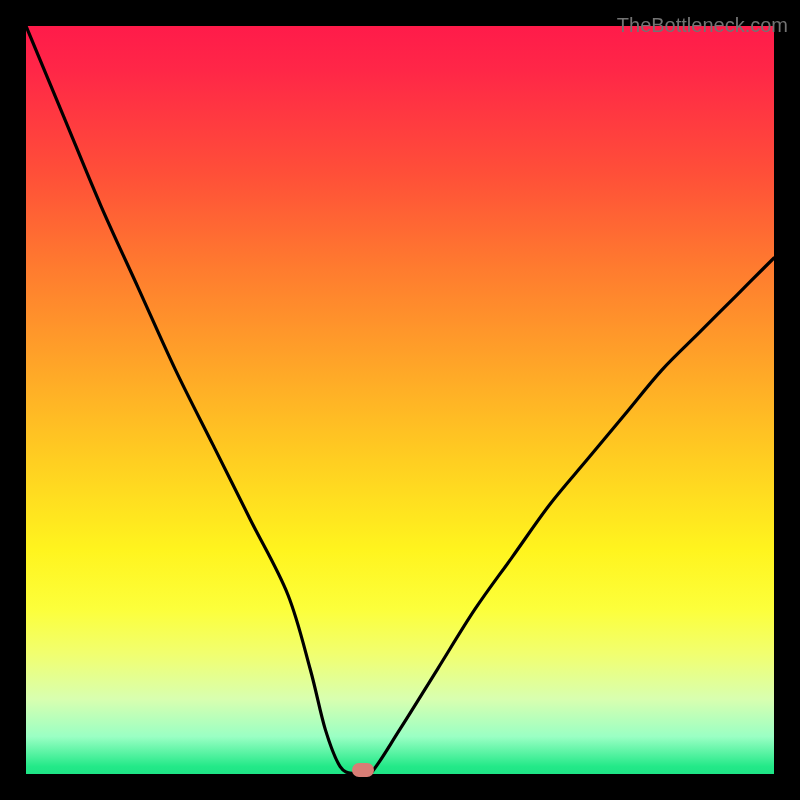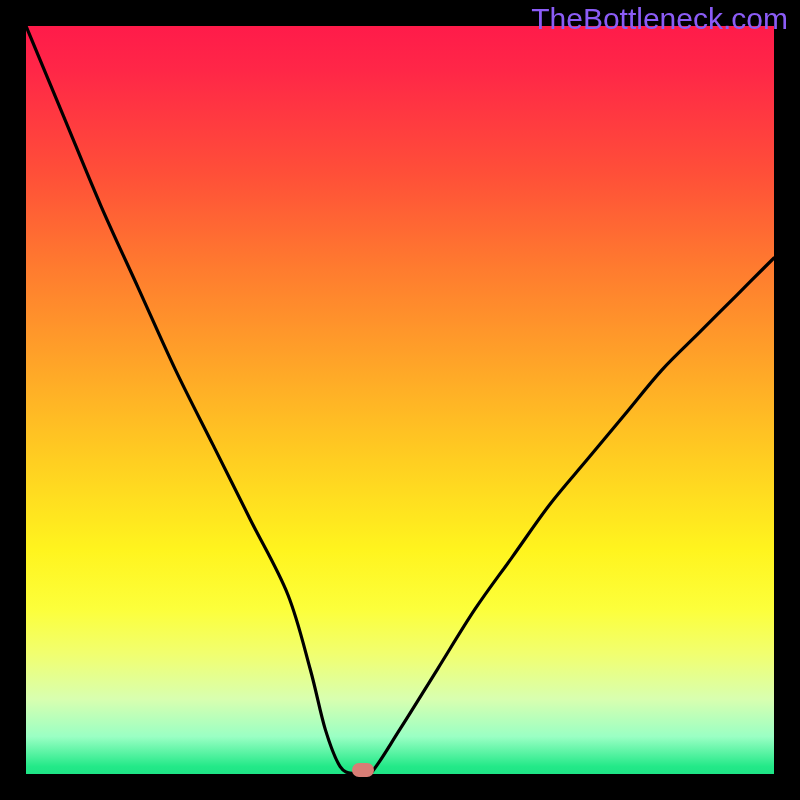--- a/index.html
+++ b/index.html
@@ -5,26 +5,26 @@
   * { margin: 0; padding: 0; box-sizing: border-box; }
   html, body { width: 800px; height: 800px; overflow: hidden; background: #000; }
   .frame {
     position: relative;
     width: 800px;
     height: 800px;
     background: #000;
   }
   .watermark {
     position: absolute;
-    top: 2px;
+    top: 14px;
     right: 12px;
     font-family: Arial, Helvetica, sans-serif;
-    font-size: 30px;
+    font-size: 20px;
     font-weight: 500;
-    color: #8b5cf6;
+    color: #737373;
     letter-spacing: 0px;
     z-index: 5;
   }
   .plot {
     position: absolute;
     left: 26px;
     top: 26px;
     width: 748px;
     height: 748px;
   }

